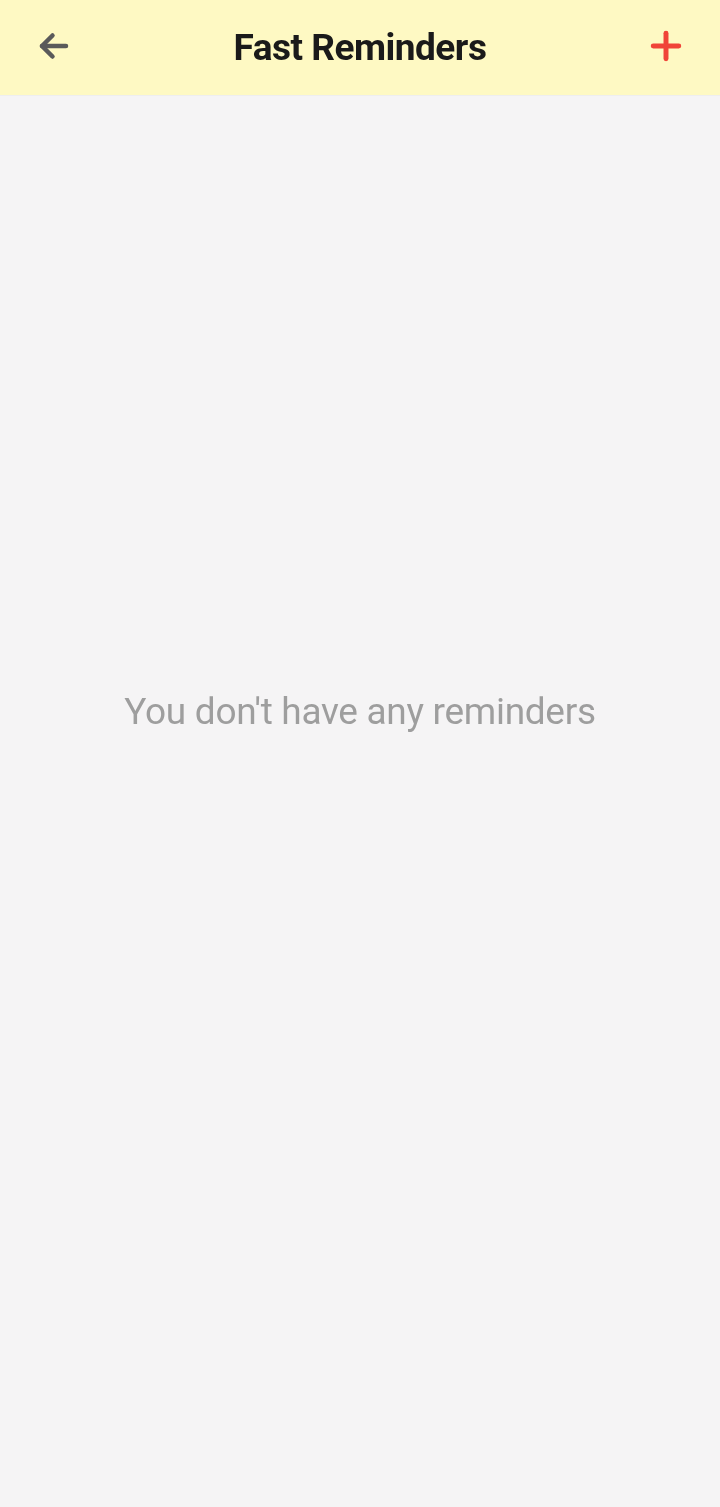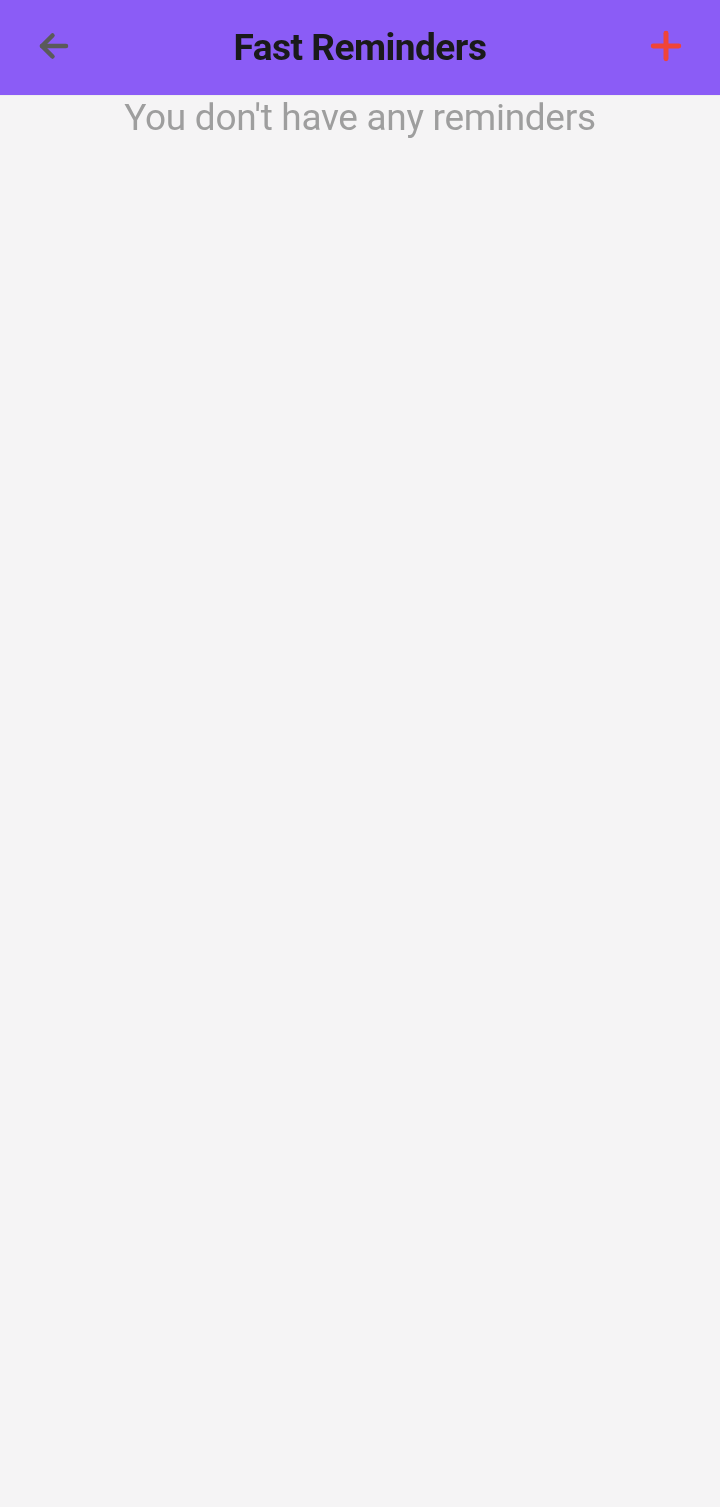--- a/index.html
+++ b/index.html
@@ -8,21 +8,21 @@
       box-sizing: border-box;
     }
     body {
       width: 720px;
       height: 1507px;
       font-family: -apple-system, BlinkMacSystemFont, 'Segoe UI', Roboto, sans-serif;
       background: #f5f4f5;
       overflow: hidden;
     }
     .header {
-      background: #8b5cf6;
+      background: #fef9c3;
       height: 96px;
       display: flex;
       align-items: center;
       justify-content: space-between;
       padding: 16px 32px;
       border-bottom: 1px solid #eeeeee;
     }
     .back-button {
       width: 44px;
       height: 44px;
@@ -60,21 +60,21 @@
       fill: none;
       stroke: #f04438;
       stroke-width: 3.5;
       stroke-linecap: round;
     }
     .content {
       height: calc(1507px - 96px);
       display: flex;
       flex-direction: column;
       align-items: center;
-      justify-content: space-between;
+      justify-content: center;
       padding-bottom: 100px;
     }
     .empty-text {
       font-size: 37px;
       color: #9e9e9e;
       font-weight: 400;
       margin-bottom: 80px;
       letter-spacing: -0.3px;
     }
     .add-reminder-button {

